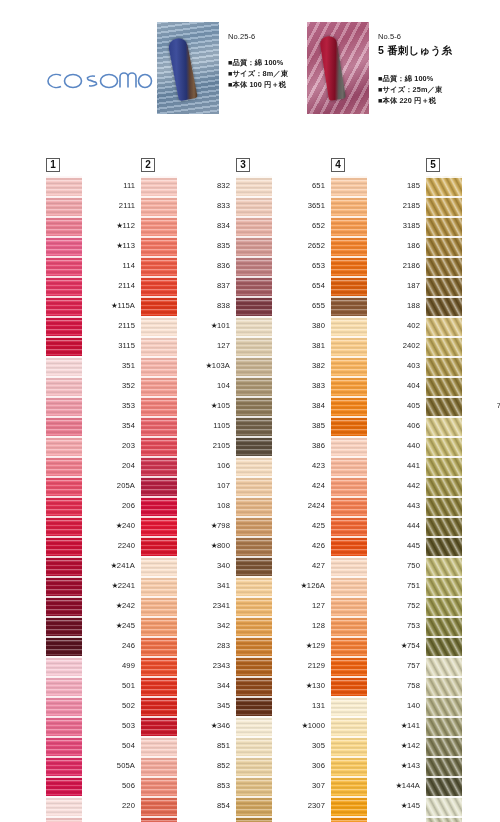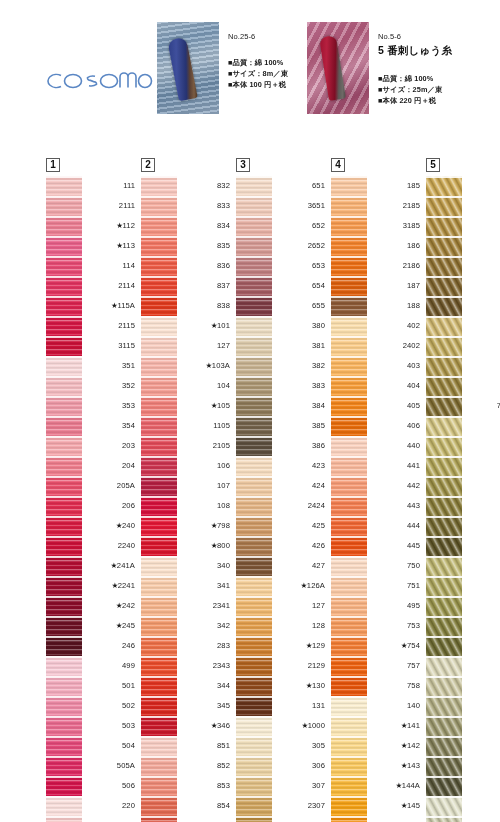--- a/index.html
+++ b/index.html
@@ -545,21 +545,21 @@
             <div class="label">405</div>
             <div class="label">406</div>
             <div class="label">440</div>
             <div class="label">441</div>
             <div class="label">442</div>
             <div class="label">443</div>
             <div class="label">444</div>
             <div class="label">445</div>
             <div class="label">750</div>
             <div class="label">751</div>
-            <div class="label">495</div>
+            <div class="label">752</div>
             <div class="label">753</div>
             <div class="label"><span class="star">★</span>754</div>
             <div class="label">757</div>
             <div class="label">758</div>
             <div class="label">140</div>
             <div class="label"><span class="star">★</span>141</div>
             <div class="label"><span class="star">★</span>142</div>
             <div class="label"><span class="star">★</span>143</div>
             <div class="label"><span class="star">★</span>144A</div>
             <div class="label"><span class="star">★</span>145</div>

